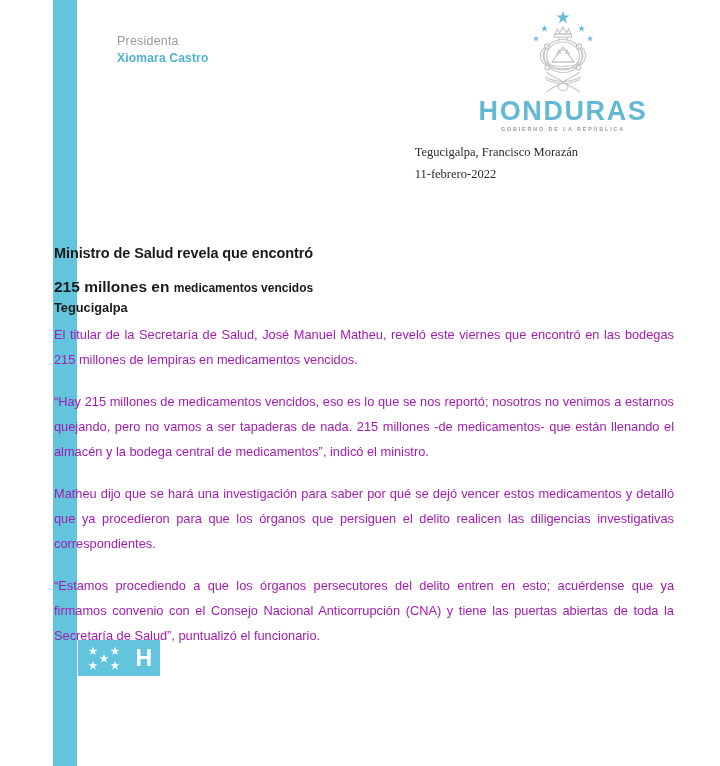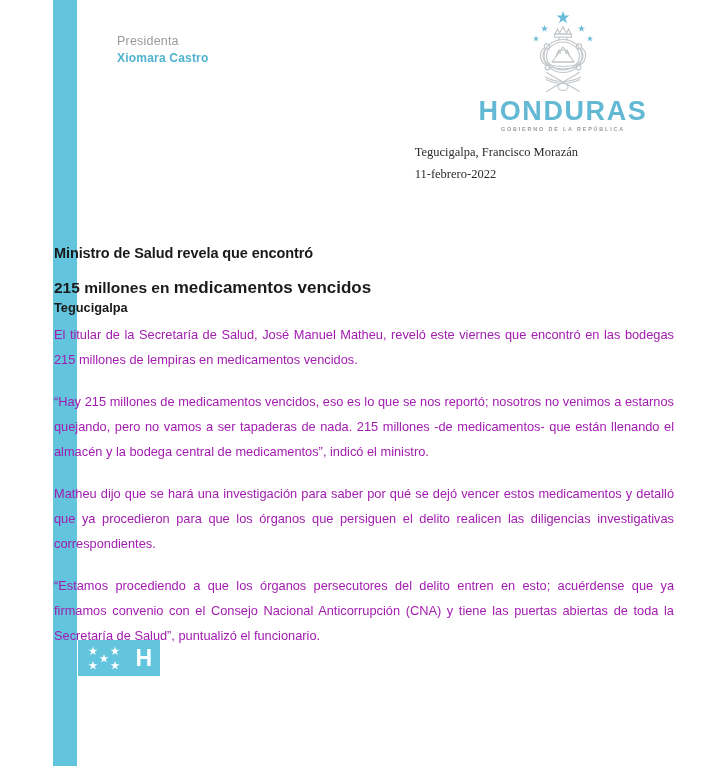--- a/index.html
+++ b/index.html
@@ -119,21 +119,21 @@
     margin-top: 14px;
     line-height: 1.3;
     white-space: nowrap;
   }
   .headline-l2 .big {
     font-size: 15.5px;
     font-weight: 700;
     color: #1a1a1a;
   }
   .headline-l2 .small {
-    font-size: 17px;
+    font-size: 12px;
     font-weight: 700;
     color: #1a1a1a;
   }
 
   
   .body-wrap {
     position: absolute;
     left: 54px;
     top: 300px;
     width: 620px;

